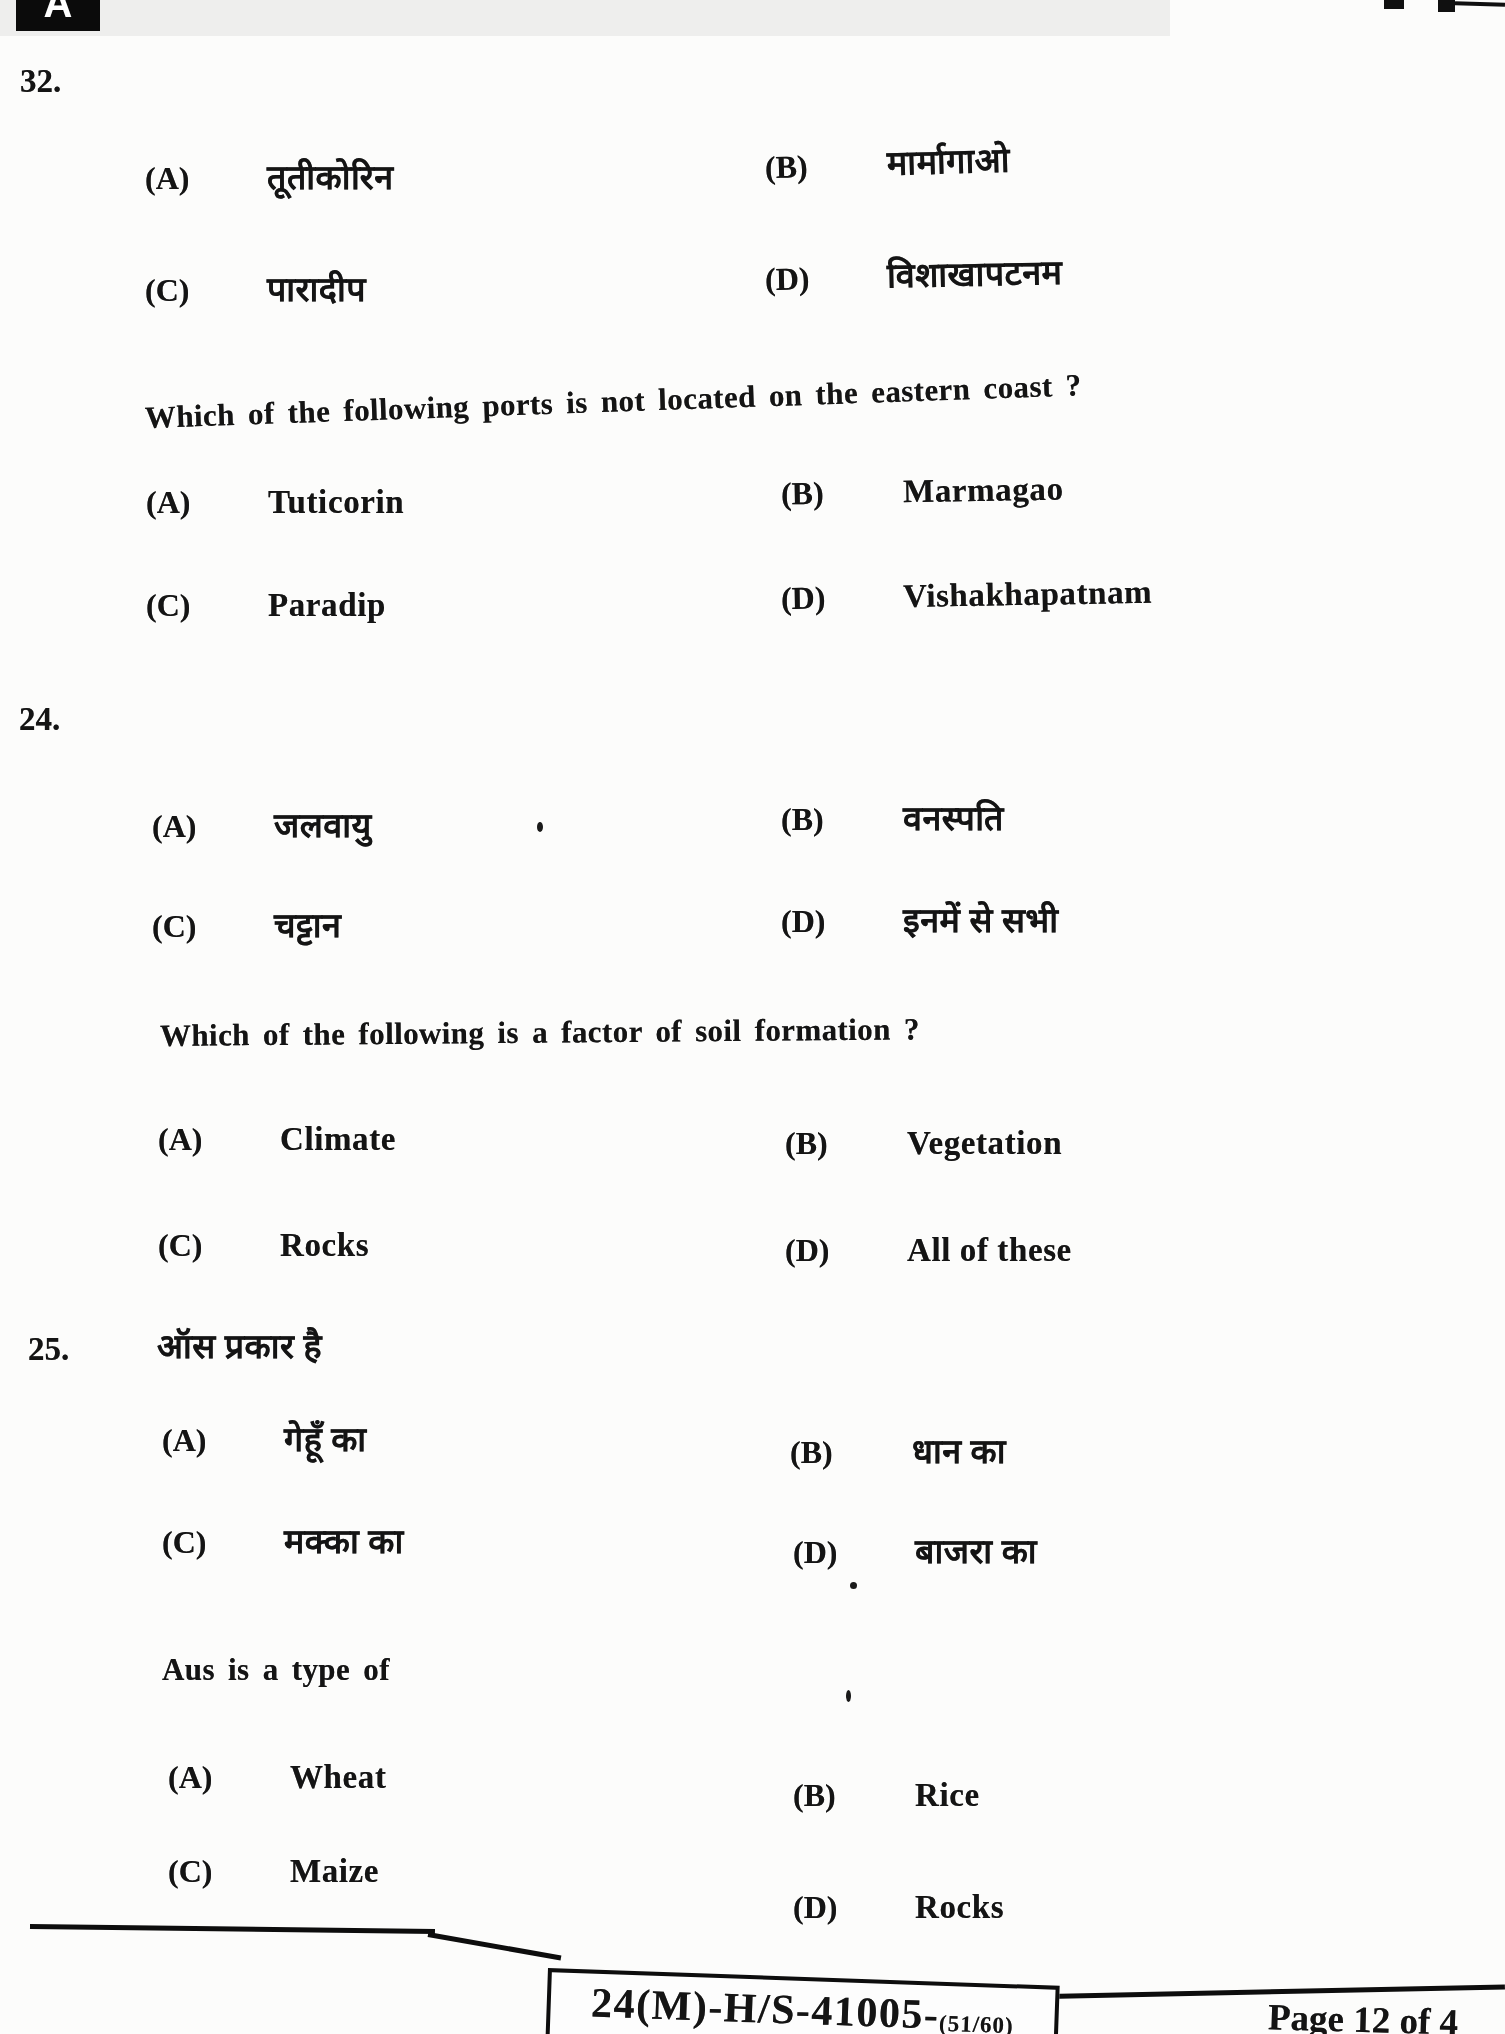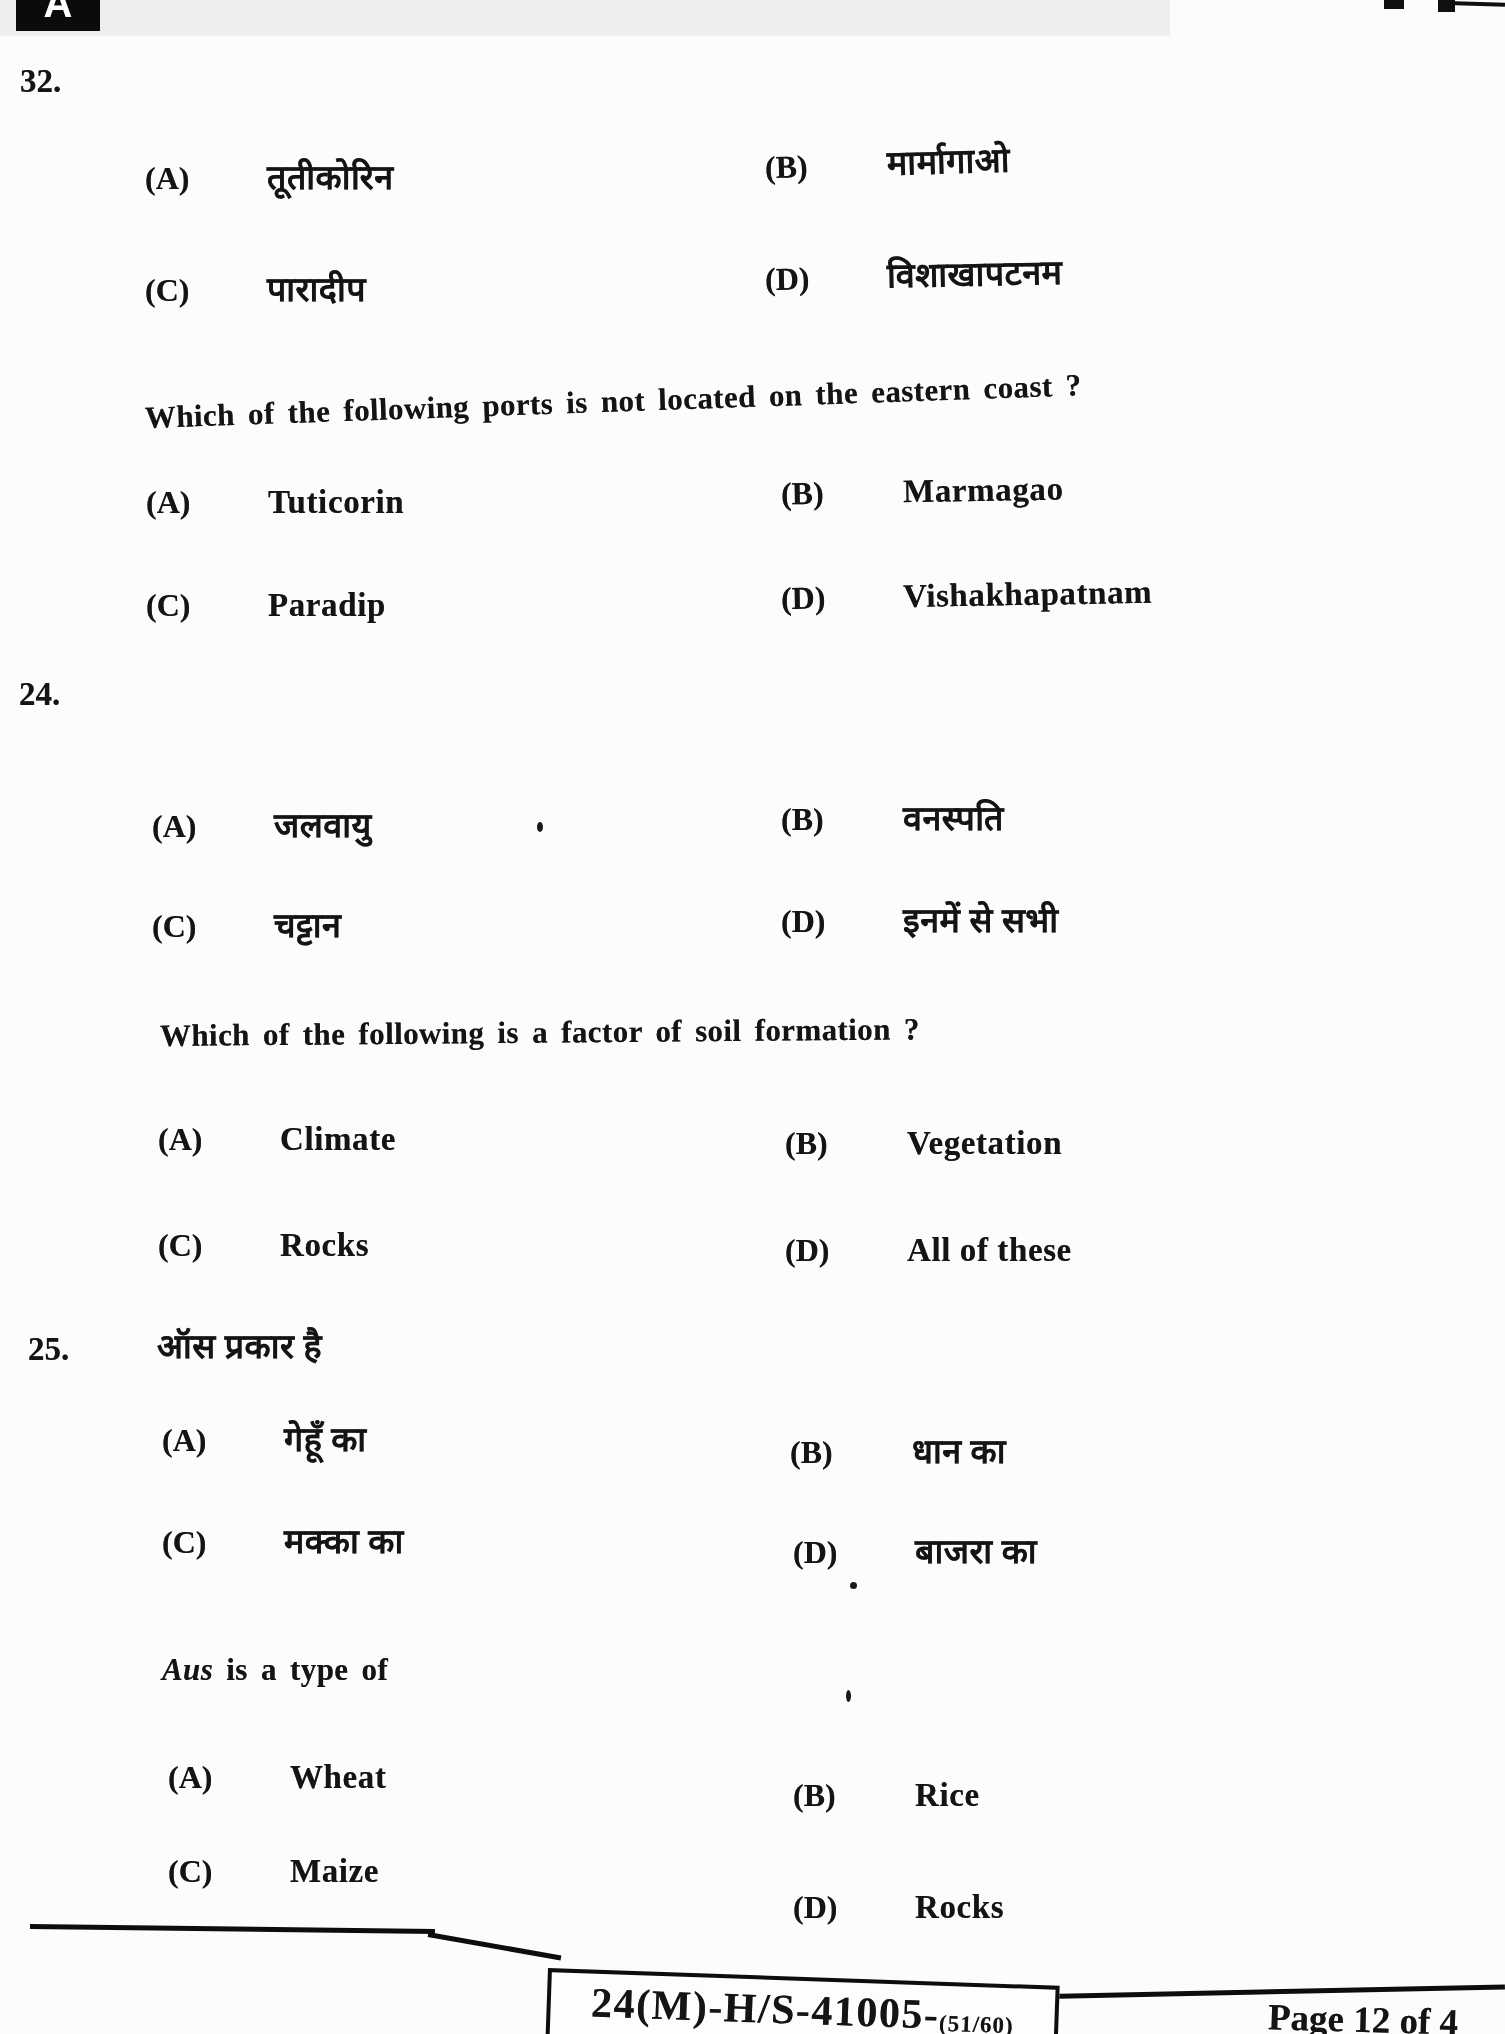--- a/index.html
+++ b/index.html
@@ -30,21 +30,21 @@
   .dot{position:absolute;background:#1a1a1a;border-radius:50%;}
 
   .abs{position:absolute;white-space:nowrap;}
   .num{font:700 33px/1.2 "Liberation Serif",serif;}
   .hq{font:700 34px/1.25 "Liberation Serif",serif;letter-spacing:0.5px;}
   .eq{font:600 31px/1.3 "Liberation Serif",serif;word-spacing:5px;letter-spacing:0.4px;}
   .opt{position:absolute;display:flex;align-items:baseline;white-space:nowrap;}
   .opt .lbl{width:122px;flex:none;font:700 32px/1.2 "Liberation Serif",serif;}
   .ho .txt{font:700 34px/1.2 "Liberation Serif",serif;letter-spacing:0.5px;}
   .eo .txt{font:700 33px/1.2 "Liberation Serif",serif;letter-spacing:0.6px;}
-  .it{font-style:italic;}
+  .it{}
   .scan-ink{text-shadow:0 0 0.6px rgba(10,10,10,0.55);}
 
   .rule{position:absolute;background:#0d0d0d;}
   .footer-box{
     position:absolute;left:548px;top:1968px;width:512px;height:78px;
     border:4px solid #0d0d0d;background:#fdfdfd;
     transform:rotate(2deg);transform-origin:left top;
     display:flex;align-items:baseline;justify-content:center;
     padding-top:8px;box-sizing:border-box;
   }
@@ -101,21 +101,21 @@
   </div>
   <div class="opt eo scan-ink" style="left:146px;top:586px;">
     <span class="lbl">(C)</span>
     <span class="txt">Paradip</span>
   </div>
   <div class="opt eo scan-ink" style="left:781px;top:576px;transform:rotate(-1deg);">
     <span class="lbl">(D)</span>
     <span class="txt">Vishakhapatnam</span>
   </div>
 
-  <div class="abs num scan-ink" style="left:19px;top:675px;text-align:right;">24.</div>
+  <div class="abs num scan-ink" style="left:19px;top:700px;text-align:right;">24.</div>
 
   <div class="opt ho scan-ink" style="left:152px;top:806px;">
     <span class="lbl">(A)</span>
     <span class="txt">जलवायु</span>
   </div>
   <div class="dot" style="left:537px;top:822px;width:6px;height:10px;"></div>
   <div class="opt ho scan-ink" style="left:781px;top:799px;">
     <span class="lbl">(B)</span>
     <span class="txt">वनस्पति</span>
   </div>

